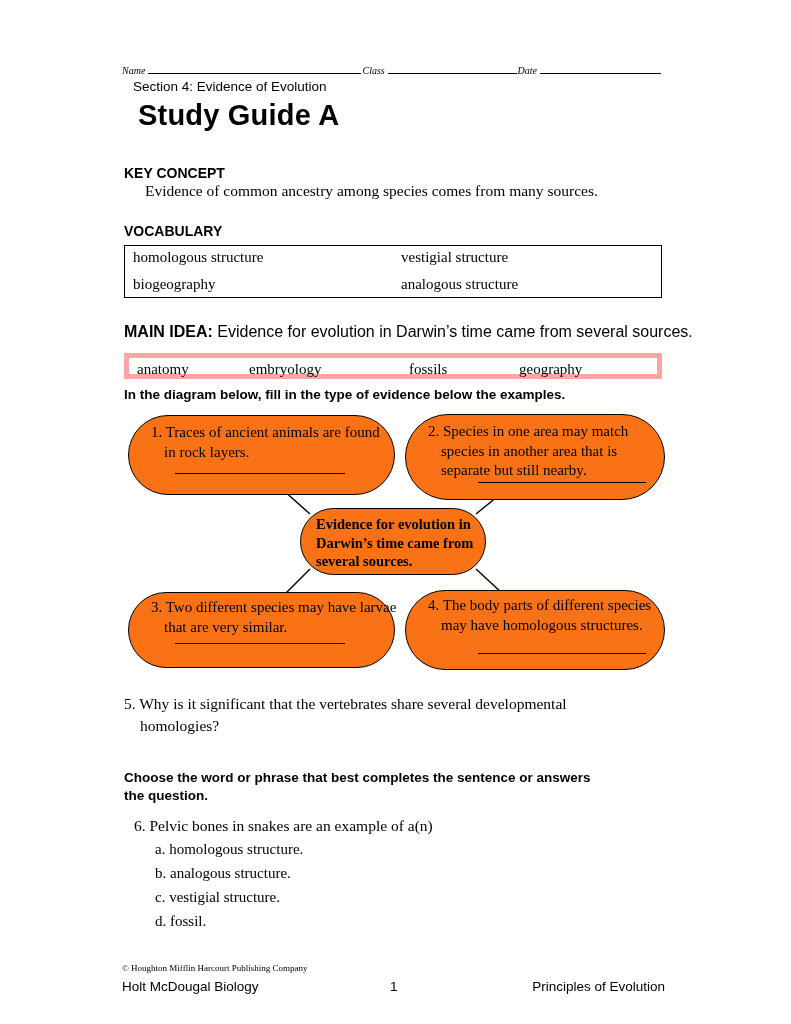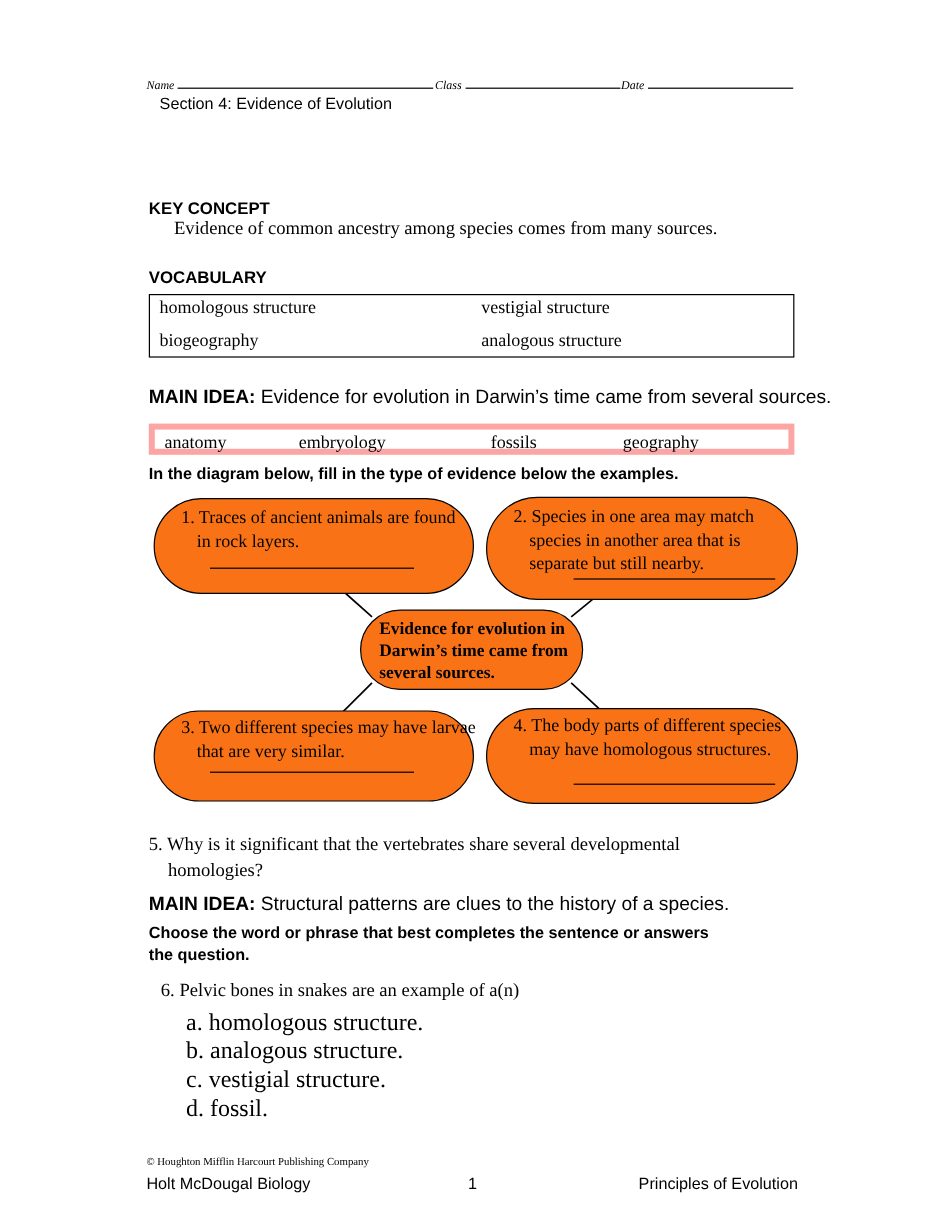--- a/index.html
+++ b/index.html
@@ -220,21 +220,21 @@
     left: 134px;
     top: 817px;
     width: 500px;
     font-size: 15.5px;
     text-indent: -16px;
     padding-left: 16px;
   }
   .opt {
     position: absolute;
     left: 155px;
-    font-size: 20px;
+    font-size: 15px;
   }
   .opt0 { top: 841px; }
   .opt1 { top: 865px; }
   .opt2 { top: 889px; }
   .opt3 { top: 913px; }
 
   
   .copyright {
     position: absolute;
     left: 122px;
@@ -262,20 +262,21 @@
   <div class="idline">
     <span class="lbl">Name</span>
     <span class="rule rule-name"></span>
     <span class="lbl">Class</span>
     <span class="rule rule-class"></span>
     <span class="lbl">Date</span>
     <span class="rule rule-date"></span>
   </div>
 
   <div class="section-label">Section 4: Evidence of Evolution</div>
+  <div class="title">Study Guide A</div>
 
   <div class="kc-head">KEY CONCEPT</div>
   <div class="kc-body">Evidence of common ancestry among species comes from many sources.</div>
 
   <div class="vocab-head">VOCABULARY</div>
   <div class="vocab-box">
     <div class="vocab-row">
       <span class="vocab-cell vc-left">homologous structure</span>
       <span class="vocab-cell vc-right">vestigial structure</span>
     </div>
@@ -324,23 +325,20 @@
     <div class="dblank"></div>
   </div>
 
   <div class="dbox" id="box4">
     <div class="dtext">4. The body parts of different species may have homologous structures.</div>
     <div class="dblank"></div>
   </div>
 
   <div class="q5">5. Why is it significant that the vertebrates share several developmental homologies?</div>
 
-  <div class="mainidea mi2">
-    <b>MAIN IDEA:</b><span> Structural patterns are clues to the history of a species.</span>
-  </div>
 
   <div class="choose">Choose the word or phrase that best completes the sentence or answers the question.</div>
 
   <div class="q6">6. Pelvic bones in snakes are an example of a(n)</div>
   <div class="opt opt0">a. homologous structure.</div>
   <div class="opt opt1">b. analogous structure.</div>
   <div class="opt opt2">c. vestigial structure.</div>
   <div class="opt opt3">d. fossil.</div>
 
   <div class="copyright">© Houghton Mifflin Harcourt Publishing Company</div>

